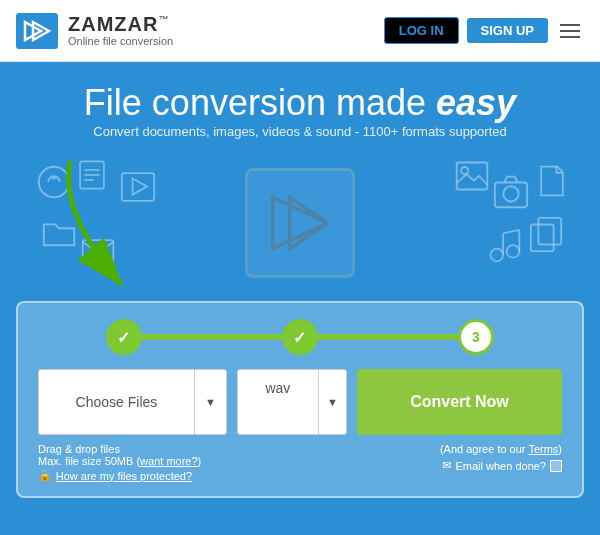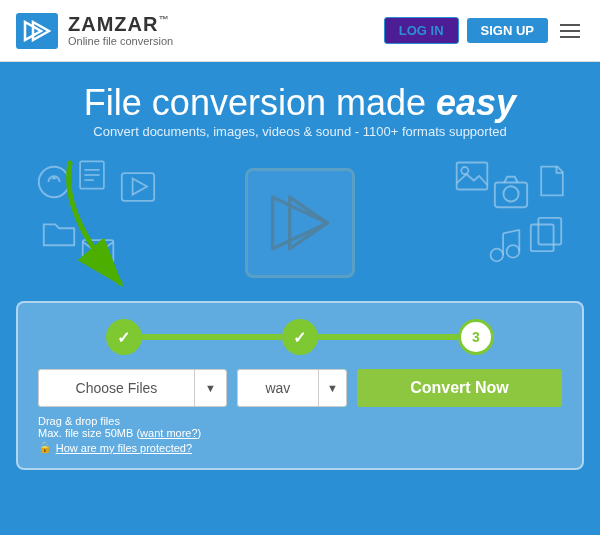--- a/index.html
+++ b/index.html
@@ -56,21 +56,21 @@
       color: #666;
     }
     .header-actions {
       display: flex;
       align-items: center;
       gap: 8px;
     }
     .btn-login {
       border: 1px solid #2b8fd6;
       color: #2b8fd6;
-      background: #4c1d95;
+      background: #000000;
       padding: 5px 14px;
       border-radius: 3px;
       font-size: 13px;
       cursor: pointer;
       font-weight: bold;
     }
     .btn-signup {
       border: none;
       color: white;
       background: #2b8fd6;
@@ -262,21 +262,21 @@
     }
     .btn-convert {
       flex: 1.1;
       background: #8dc63f;
       border: none;
       border-radius: 3px;
       color: white;
       font-size: 16px;
       font-weight: bold;
       cursor: pointer;
-      padding: 10px 16px;
+      padding: 24px 16px;
     }
 
     
     .bottom-info {
       display: flex;
       justify-content: space-between;
       align-items: flex-start;
     }
     .left-info {
       font-size: 11px;
@@ -458,14 +458,24 @@
     <div class="left-info">
       <div>Drag &amp; drop files</div>
       <div>
         <span>Max. file size 50MB (</span><a href="#">want more?</a><span>)</span>
       </div>
       <div class="lock-row">
         <span>🔒</span>
         <a href="#">How are my files protected?</a>
       </div>
     </div>
+    <div class="right-info">
+      <div>
+        <span>(And agree to our </span><a href="#">Terms</a><span>)</span>
+      </div>
+      <div class="email-row">
+        <span>✉</span>
+        <span>Email when done?</span>
+        <div class="checkbox"></div>
+      </div>
+    </div>
   </div>
 </div>
 
 </body></html>

